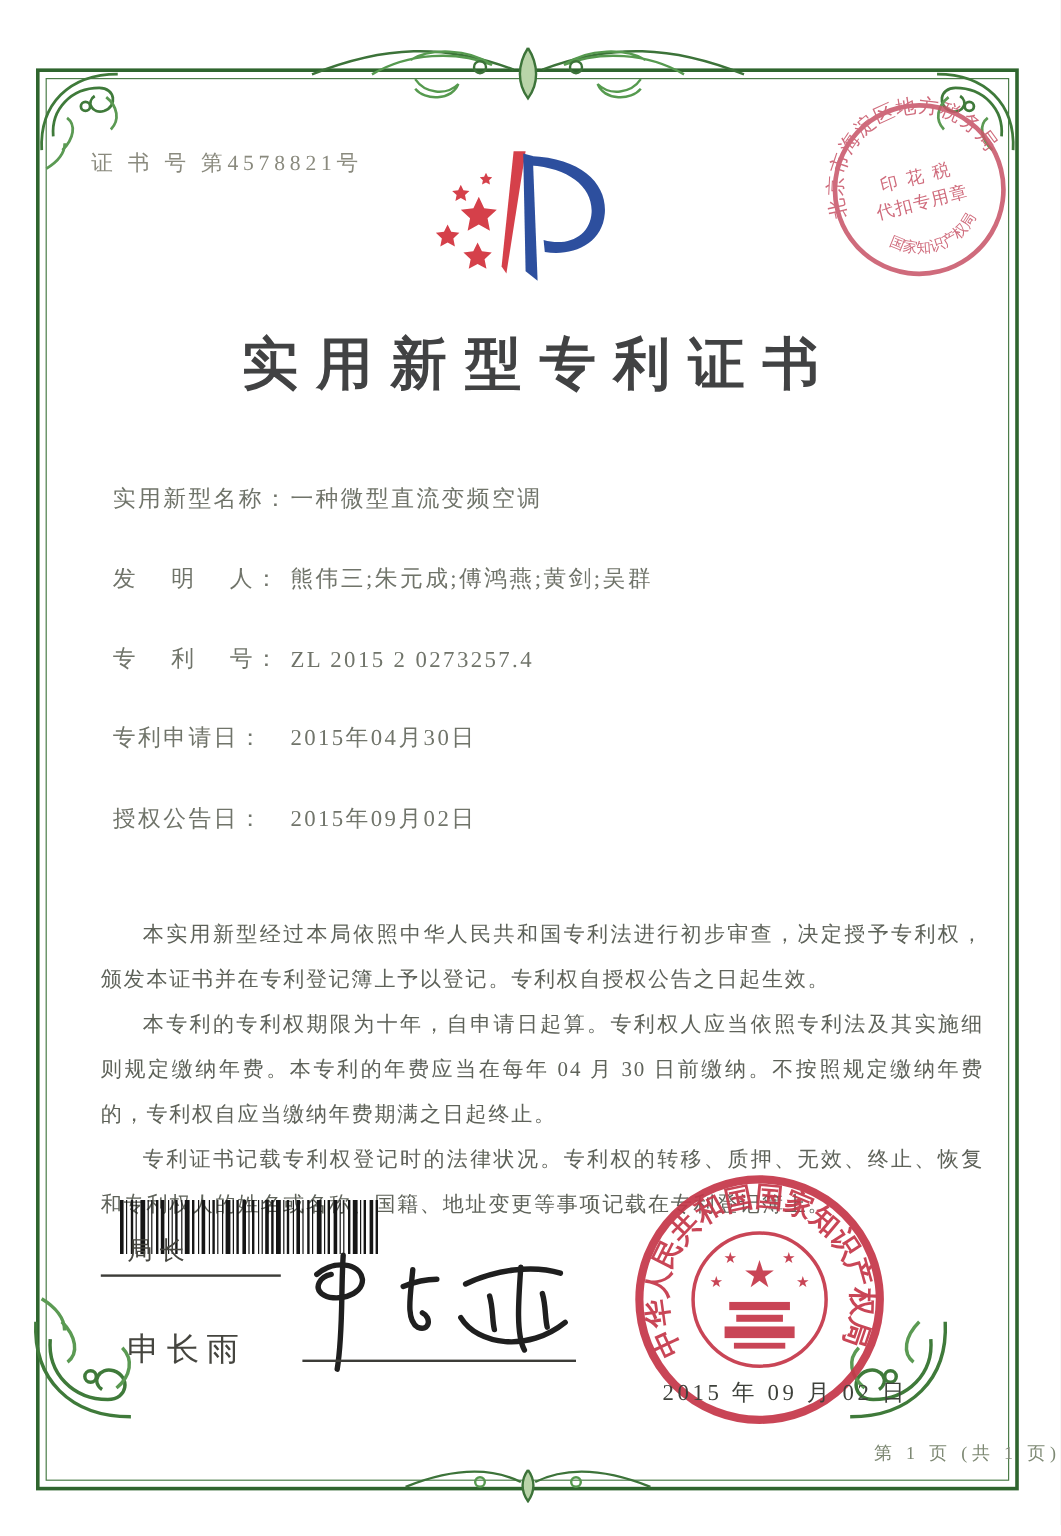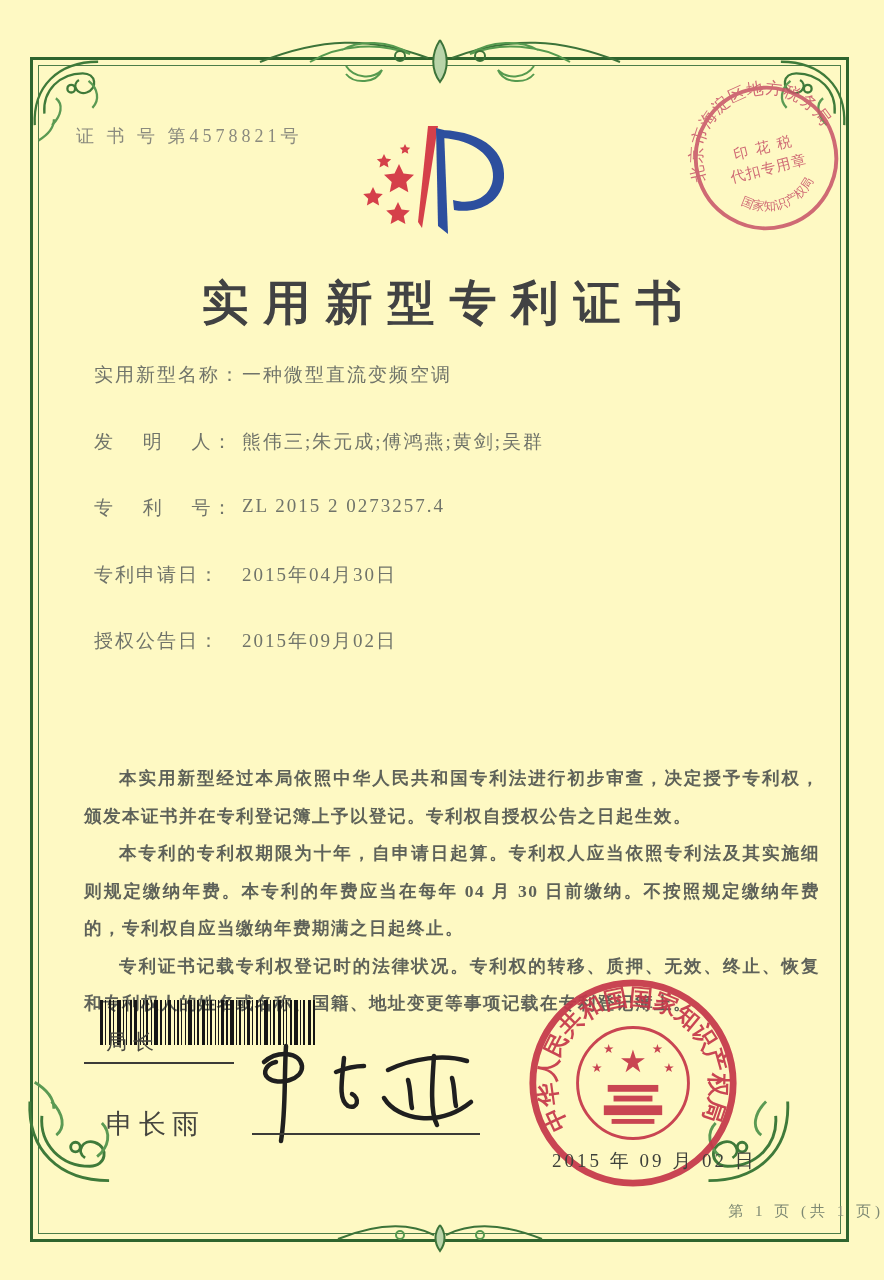--- a/index.html
+++ b/index.html
@@ -1,18 +1,18 @@
 <!DOCTYPE html>
 <html><head>
 <meta charset="utf-8">
 <style>
   html,body{margin:0;padding:0;background:#e8e8e4;}
   .page{
     position:relative;width:884px;height:1280px;margin:0 auto;
-    background:#fef9c3;overflow:hidden;
+    background:#ffffff;overflow:hidden;
     font-family:"Liberation Serif","DejaVu Serif",serif;
   }
   
   .frame{position:absolute;left:30px;top:57px;width:819px;height:1185px;
     border:3px solid #2f652e;box-sizing:border-box;}
   .frame-inner{position:absolute;left:5px;top:5px;right:5px;bottom:5px;
     border:1px solid #4c7d49;}
   .ornament{position:absolute;pointer-events:none;}
   .orn-top{left:50%;top:-34px;transform:translateX(-50%);}
   .orn-bottom{left:50%;bottom:-22px;transform:translateX(-50%);}
@@ -24,28 +24,28 @@
   
   .cert-no{position:absolute;left:76px;top:124px;font-size:18px;
     letter-spacing:4px;color:#8a8a7e;}
   .logo{position:absolute;left:336px;top:114px;}
   .title{position:absolute;left:0;top:256px;width:100%;text-align:center;
     font-size:47px;font-weight:bold;letter-spacing:15px;text-indent:15px;color:#414243;margin-top:16px;}
   
   .tax-seal{position:absolute;left:688px;top:80px;transform:rotate(-14deg);opacity:.88;}
   
   .fields{position:absolute;left:94px;top:362px;right:80px;}
-  .field{height:66.5px;display:flex;align-items:flex-start;
+  .field{height:66.5px;display:flex;align-items:flex-end;
     font-size:19px;color:#70746a;letter-spacing:2px;white-space:nowrap;}
   .field .label{display:inline-block;min-width:148px;}
   
   .body-text{position:absolute;left:84px;right:64px;top:760px;
     font-size:17.5px;line-height:37.5px;color:#5e6259;text-align:justify;
     letter-spacing:1.5px;}
-  .body-text p{margin:0;text-indent:2em;font-weight:bold;}
+  .body-text p{margin:0;text-indent:2em;}
   
   .barcode{position:absolute;left:100px;top:1000px;}
   .sig-rule-left{position:absolute;left:84px;top:1062px;width:150px;
     border-top:2px solid #3c3c38;}
   .director-title{position:absolute;left:106px;top:1028px;font-size:21px;
     letter-spacing:6px;color:#45453f;}
   .director-name{position:absolute;left:106px;top:1106px;font-size:27px;
     letter-spacing:6px;color:#45453f;}
   .signature{position:absolute;left:248px;top:1028px;}
   .sig-rule-right{position:absolute;left:252px;top:1133px;width:228px;

